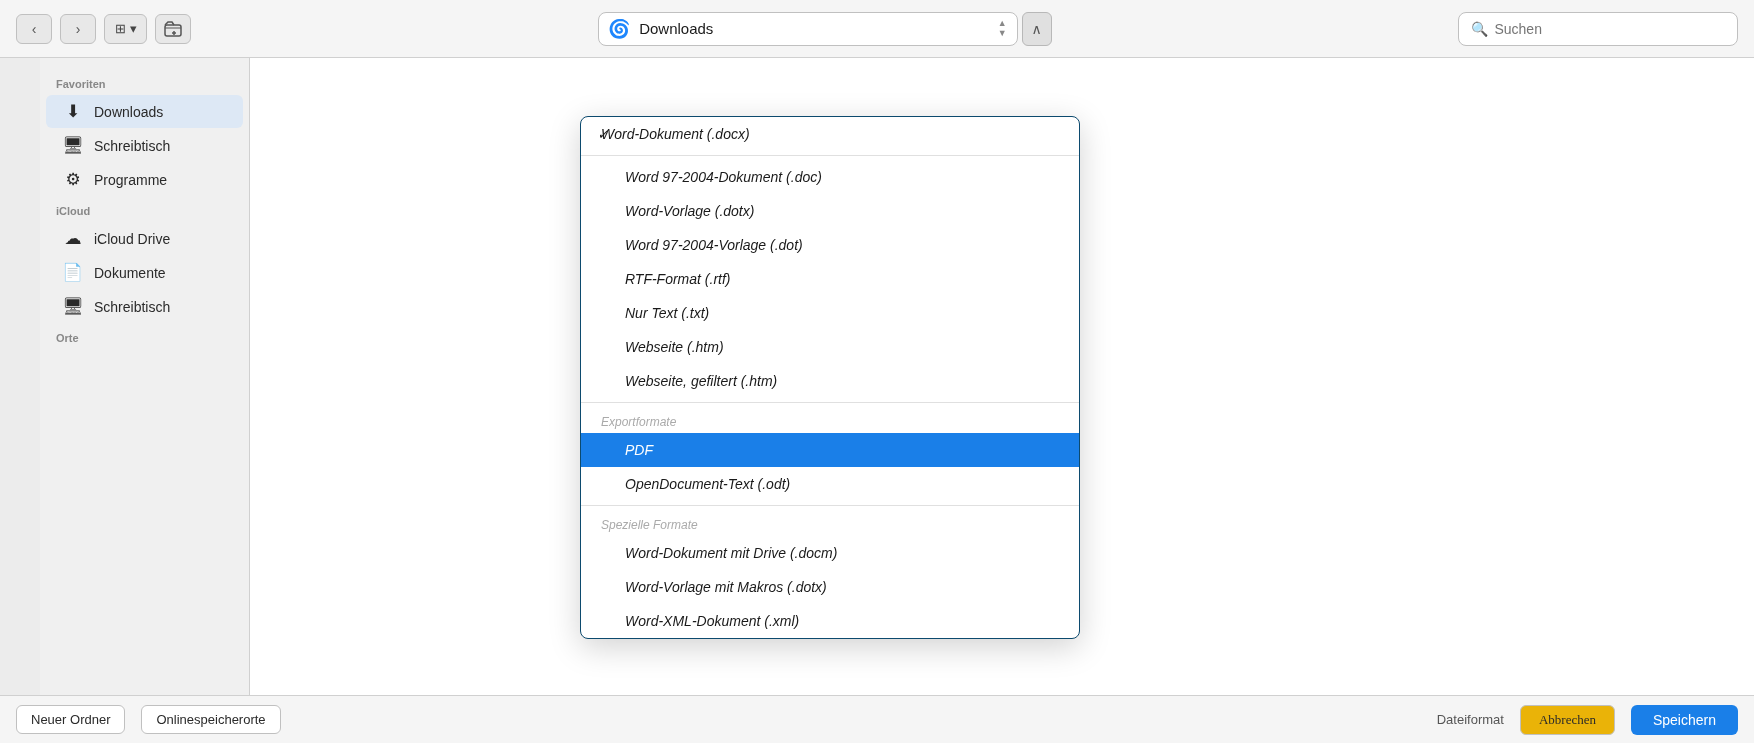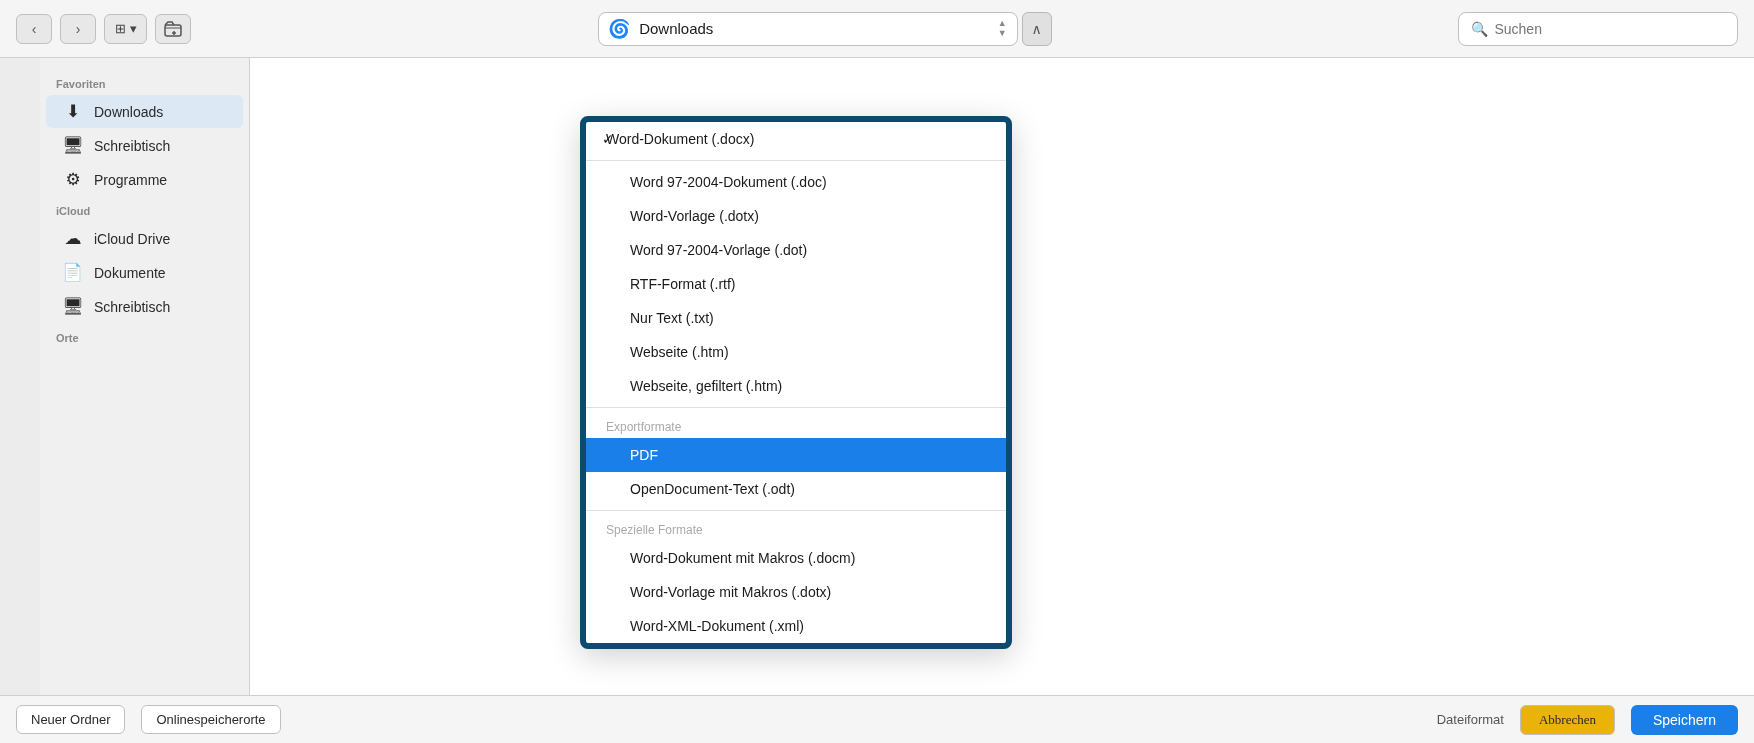--- a/index.html
+++ b/index.html
@@ -230,27 +230,28 @@
       color: white;
       cursor: pointer;
       font-weight: 500;
     }
 
     
     .dropdown-overlay {
       position: absolute;
       top: 58px;
       left: 580px;
-      width: 432px;
+      width: 500px;
       background: white;
-      border: 6px solid #0c4a6e;
+      border: 1px solid #0c4a6e;
       border-radius: 8px;
       box-shadow: 0 8px 32px rgba(0,0,0,0.18);
       z-index: 1000;
       overflow: hidden;
+      font-style: italic;
     }
     .dropdown-item {
       display: flex;
       align-items: center;
       padding: 9px 20px 9px 44px;
       font-size: 14px;
       color: #1a1a1a;
       cursor: pointer;
       position: relative;
     }
@@ -394,21 +395,21 @@
       <span>PDF</span>
     </div>
     <div class="dropdown-item">
       <span>OpenDocument-Text (.odt)</span>
     </div>
 
     <div class="dropdown-separator"></div>
 
     <div class="dropdown-group-label">Spezielle Formate</div>
     <div class="dropdown-item">
-      <span>Word-Dokument mit Makros (.docm)</span>
+      <span>Word-Dokument mit Drive (.docm)</span>
     </div>
     <div class="dropdown-item">
       <span>Word-Vorlage mit Makros (.dotx)</span>
     </div>
     <div class="dropdown-item">
       <span>Word-XML-Dokument (.xml)</span>
     </div>
 
   </div>
 

